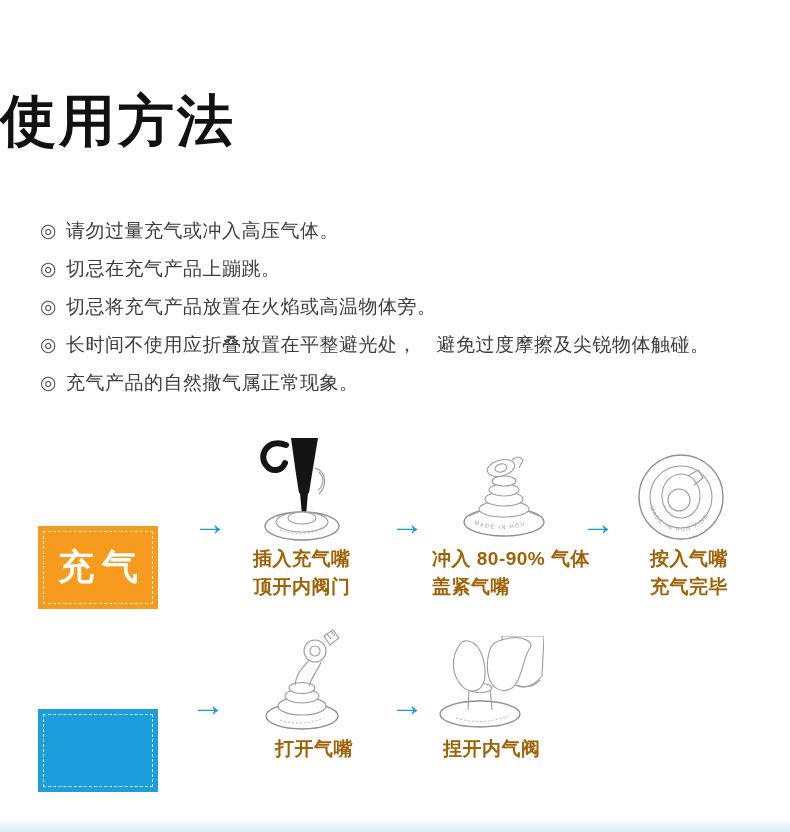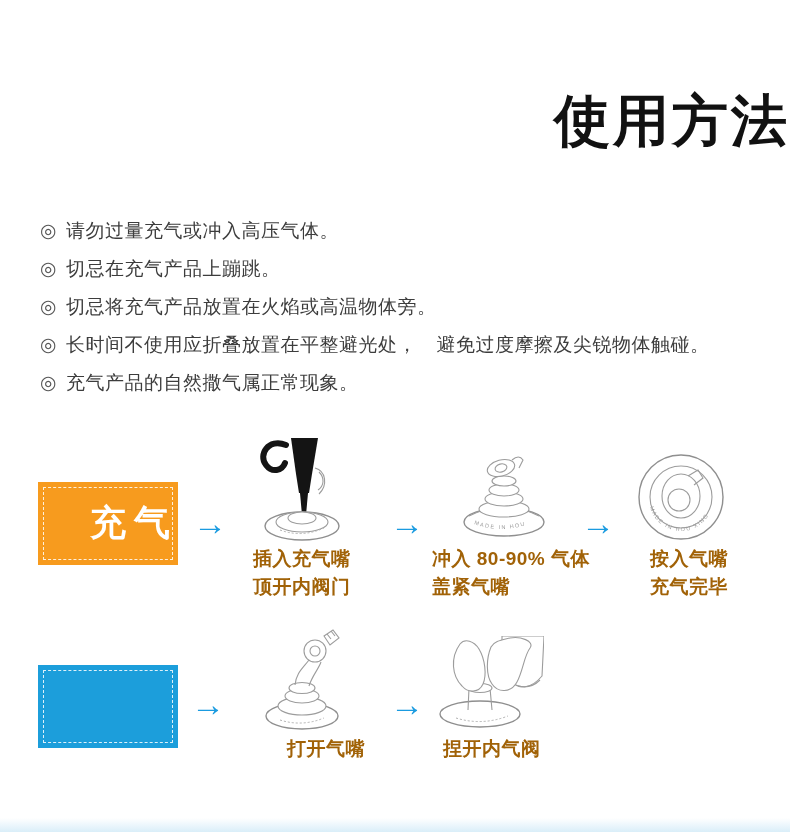--- a/index.html
+++ b/index.html
@@ -1,29 +1,29 @@
 <!DOCTYPE html>
 <html style="--inflate-bg: #F79B1E; --deflate-bg: #1C9EDB; --arrow-c: #1A9BE0; --title-c: #111111; --body-c: #3D3D3D;"><head>
 <meta charset="utf-8">
 <style>
   * { margin:0; padding:0; box-sizing:border-box; }
   html,body { background:#fff; }
   body { font-family:"Liberation Sans","DejaVu Sans",sans-serif; }
   .canvas { position:relative; width:790px; height:832px; background:#fff; overflow:hidden; }
 
-  .title { position:absolute; top:84px; left:0; width:100%; text-align:right;
+  .title { position:absolute; top:84px; left:0; width:100%; text-align:left;
            font-size:56px; font-weight:900; color:var(--title-c,#111); letter-spacing:3px; }
 
   .notices { position:absolute; left:40px; top:220px; width:720px; }
   .notice { display:flex; align-items:flex-start; font-size:19px; line-height:22px;
             color:var(--body-c,#3d3d3d); margin-bottom:16px; letter-spacing:.5px; }
   .notice .bullet { margin-right:9px; color:#555; flex:0 0 auto; }
 
-  .flow-label { position:absolute; width:140px; height:83px; display:flex;
-                align-items:center; justify-content:flex-end; }
+  .flow-label { position:absolute; width:120px; height:83px; display:flex;
+                align-items:center; justify-content:center;margin-top:44px; }
   .flow-label .dash { position:absolute; inset:5px; border:1px dashed rgba(255,255,255,.85); }
   .flow-label .txt { position:relative; color:#fff; font-size:36px; font-weight:700;
                      letter-spacing:8px; text-indent:8px; }
   .inflate-label { left:38px; top:482px; background:var(--inflate-bg,#F79B1E); }
   .deflate-label { left:38px; top:665px; background:var(--deflate-bg,#1C9EDB); }
 
   .arrow { position:absolute; font-size:34px; font-weight:700; color:var(--arrow-c,#1A9BE0);
            line-height:34px; }
 
   .illu { position:absolute; }
@@ -152,21 +152,21 @@
       <ellipse class="sketch2" cx="40" cy="79" rx="24" ry="9"></ellipse>
       <ellipse class="sketch2" cx="40" cy="69" rx="17" ry="7"></ellipse>
       <ellipse class="sketch2" cx="40" cy="61" rx="13" ry="5.5"></ellipse>
       <path class="inkline" d="M33,58 C34,46 41,41 47,33 M47,59 C50,49 56,43 59,35"></path>
       <circle class="sketch2" cx="53" cy="24" r="11"></circle>
       <circle class="sketch2" cx="53" cy="24" r="5"></circle>
       <path class="sketch2" d="M62,9 l9,-6 6,8 -9,7 z"></path>
       <path class="inkline" d="M65,7 l4,5 M69,4 l4,5"></path>
     </svg>
   </div>
-  <div class="caption" style="left:275px; top:735px;margin-left:12px;">
+  <div class="caption" style="left:275px; top:735px;">
     <div>打开气嘴</div>
     <div></div>
   </div>
 
   <div class="arrow" style="left:390px; top:687px;">→</div>
 
   <div class="illu" style="left:432px; top:636px;">
     <svg width="112" height="98" viewBox="0 0 112 98">
       <ellipse class="sketch" cx="48" cy="78" rx="40" ry="13"></ellipse>
       <path class="squig" d="M24,82 Q50,90 76,80"></path>

